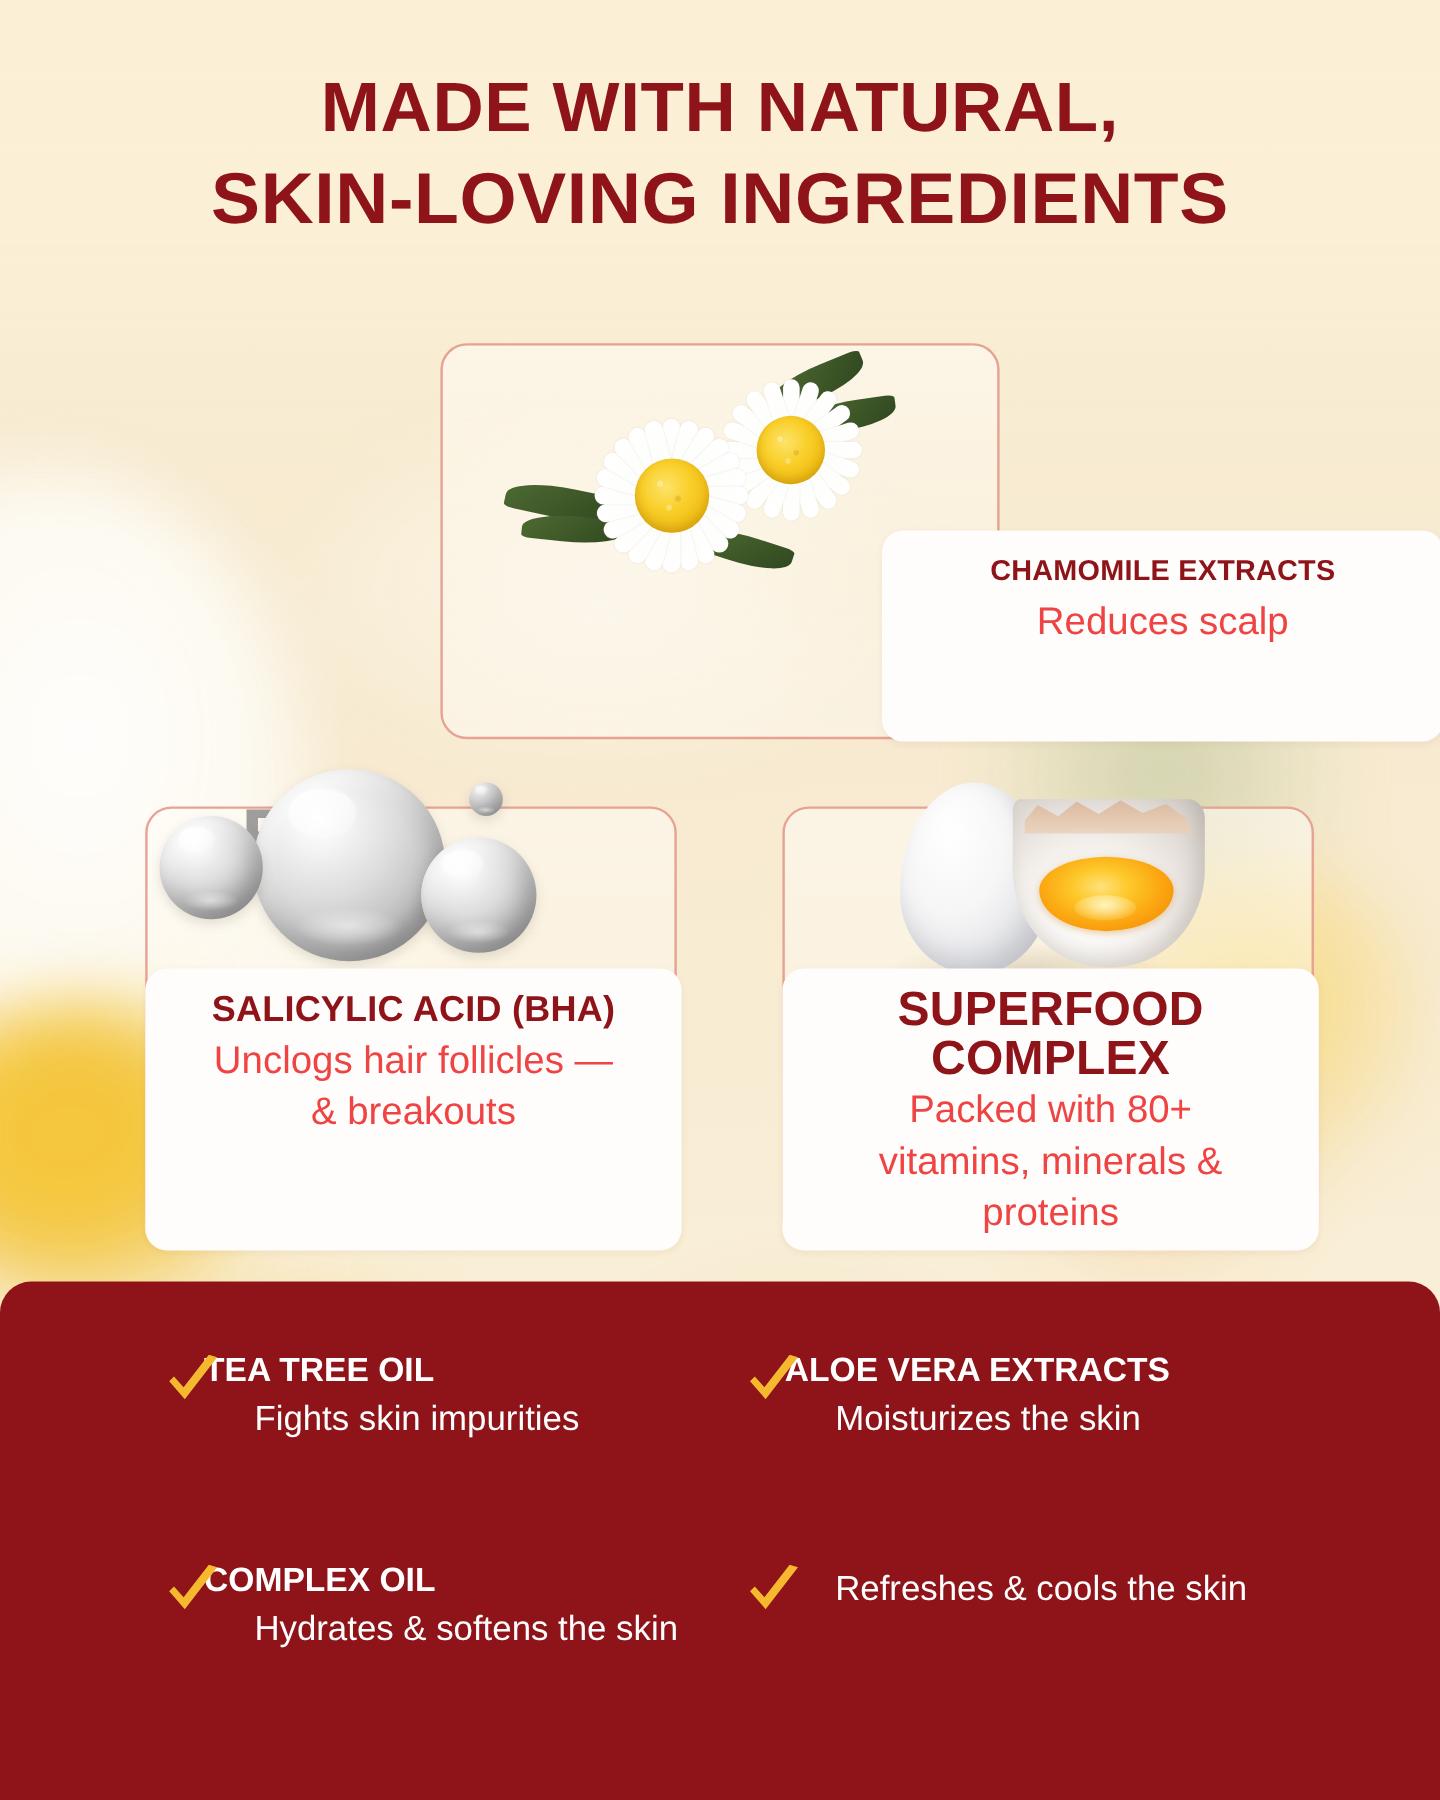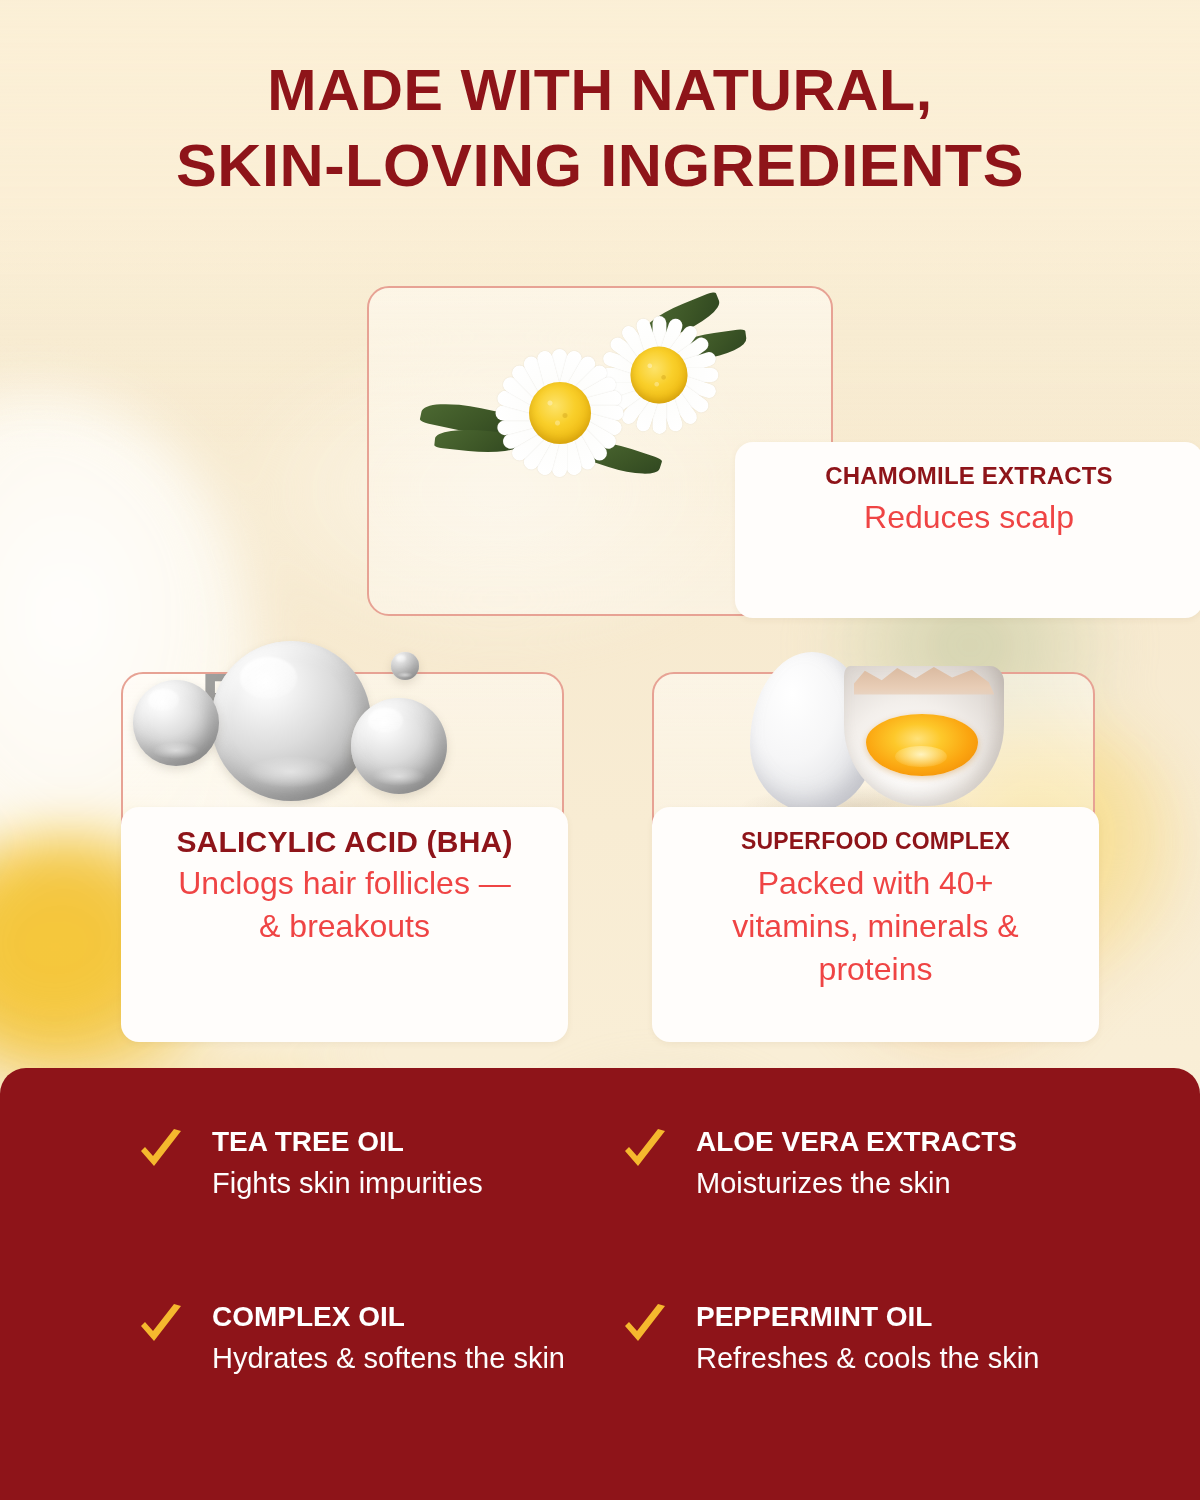--- a/index.html
+++ b/index.html
@@ -118,21 +118,21 @@
 
   
   #card-salicylic{ left:121px; top:672px; width:443px; height:366px; }
   #panel-salicylic{ left:-2px; top:133px; width:447px; height:235px; }
   #panel-salicylic .title{ font-size:30px; line-height:41px; }
   #panel-salicylic .desc{ font-size:32px; line-height:43px; }
 
   
   #card-superfood{ left:652px; top:672px; width:443px; height:366px; }
   #panel-superfood{ left:-2px; top:133px; width:447px; height:235px; }
-  #panel-superfood .title{ font-size:23px; line-height:41px; }
+  #panel-superfood .title{ font-size:40px; line-height:41px; }
   #panel-superfood .desc{ font-size:32px; line-height:43px; }
 
   
   .daisy{ position:absolute; }
   .daisy .petal{
     position:absolute; left:50%; top:50%;
     width:15px; height:64px; margin-left:-7.5px; margin-top:-64px;
     background:linear-gradient(180deg,#ffffff 0%,#fdfdfb 55%,#eeece4 100%);
     border-radius:8px 8px 4px 4px;
     transform-origin:50% 100%;
@@ -220,21 +220,21 @@
     border-radius:26px 26px 0 0;
   }
   .benefit{
     position:absolute; width:470px;
   }
   .benefit .check{
     position:absolute; left:0; top:4px; width:46px; height:44px;
   }
   .benefit .b-title{
     color:#ffffff; font-weight:bold; font-size:28px; line-height:34px;
-    margin-left:74px;
+    margin-left:32px;
   }
   .benefit .b-desc{
     color:#fdfdfd; font-size:29px; line-height:40px; margin-left:74px; margin-top:4px;
   }
   #benefit-0{ left:138px; top:1125px; }
   #benefit-1{ left:622px; top:1125px; }
   #benefit-2{ left:138px; top:1300px; }
   #benefit-3{ left:622px; top:1300px; }
 </style>
 </head>
@@ -350,21 +350,21 @@
     <div class="shadow-soft" style="left:88px; top:112px; width:230px; height:40px;"></div>
     <div class="egg-whole" style="left:96px; top:-22px; width:124px; height:160px;"></div>
     <div class="egg-shell" style="left:190px; top:-8px; width:160px; height:140px;">
       <div class="rim"></div>
     </div>
     <div class="yolk" style="left:212px; top:40px; width:112px; height:62px;"></div>
   </div>
 
   <div class="panel" id="panel-superfood">
     <div class="title">SUPERFOOD COMPLEX</div>
-    <div class="desc">Packed with 40+</div>
+    <div class="desc">Packed with 80+</div>
     <div class="desc">vitamins, minerals &amp;</div>
     <div class="desc">proteins</div>
   </div>
 </div>
 
 <div class="benefits"></div>
 
 <div class="benefit" id="benefit-0" style="z-index:9">
   <svg class="check" viewBox="0 0 46 44">
     <path d="M3 22 L16 37 L43 2 L36 0 L15 27 L7 18 Z" fill="#F5B82E"></path>
@@ -386,15 +386,14 @@
     <path d="M3 22 L16 37 L43 2 L36 0 L15 27 L7 18 Z" fill="#F5B82E"></path>
   </svg>
   <div class="b-title">COMPLEX OIL</div>
   <div class="b-desc">Hydrates &amp; softens the skin</div>
 </div>
 
 <div class="benefit" id="benefit-3" style="z-index:9">
   <svg class="check" viewBox="0 0 46 44">
     <path d="M3 22 L16 37 L43 2 L36 0 L15 27 L7 18 Z" fill="#F5B82E"></path>
   </svg>
-  <div class="b-title">PEPPERMINT OIL</div>
   <div class="b-desc">Refreshes &amp; cools the skin</div>
 </div>
 
 </body></html>

